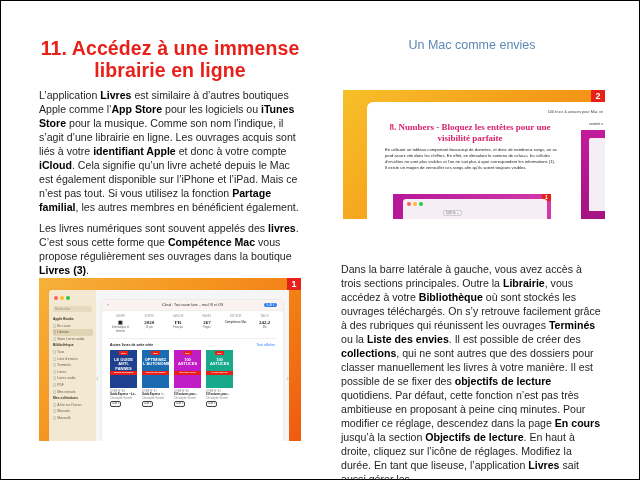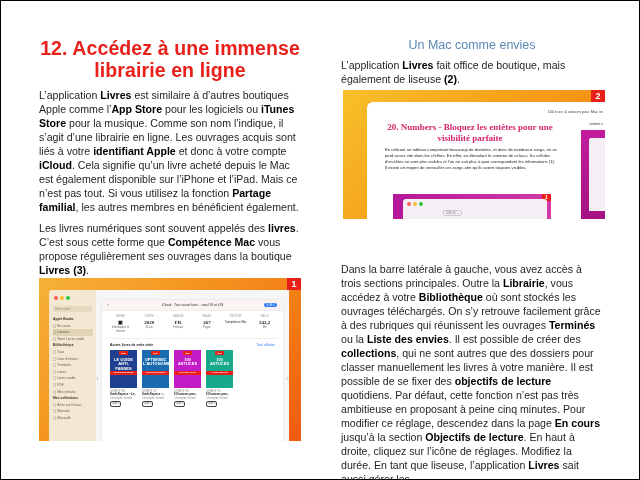--- a/index.html
+++ b/index.html
@@ -134,21 +134,21 @@
   }
   .fig2 .side-shot .win2 { position: absolute; left: 8px; top: 8px; right: 0; bottom: 20px; background: #f6eef5; border-radius: 2px 0 0 0; }
   .fig2 .side-label { position: absolute; right: 2px; top: 20px; font-size: 3.6px; color: #333; }
 </style>
 </head>
 <body>
 
 <div class="frame">
 
   <div class="col-left">
-    <h1 class="title">12. Accédez à une immense librairie en ligne</h1>
+    <h1 class="title">11. Accédez à une immense librairie en ligne</h1>
     <p class="body">L’application <b>Livres</b> est similaire à d’autres boutiques Apple comme l’<b>App Store</b> pour les logiciels ou <b>iTunes Store</b> pour la musique. Comme son nom l’indique, il s’agit d’une librairie en ligne. Les ouvrages acquis sont liés à votre <b>identifiant Apple</b> et donc à votre compte <b>iCloud</b>. Cela signifie qu’un livre acheté depuis le Mac est également disponible sur l’iPhone et l’iPad. Mais ce n’est pas tout. Si vous utilisez la fonction <b>Partage familial</b>, les autres membres en bénéficient également.</p>
     <p class="body">Les livres numériques sont souvent appelés des <b>livres</b>. C’est sous cette forme que <b>Compétence Mac</b> vous propose régulièrement ses ouvrages dans la boutique <b>Livres (3)</b>.</p>
   </div>
 
   <div class="fig1">
     <div class="badge">1</div>
     <div class="app-window">
       <div class="sidebar">
         <div class="dots">
           <span class="dot" style="background:#fe5f57"></span>
@@ -255,27 +255,26 @@
             </div>
         </div>
         <span class="arrow" style="left:0px">‹</span>
         <span class="arrow" style="right:0px">›</span>
       </div>
     </div>
   </div>
 
   <div class="col-right">
     <h2 class="subtitle">Un Mac comme envies</h2>
-    <p class="body" style="margin-top:5px">L’application <b>Livres</b> fait office de boutique, mais également de liseuse <b>(2)</b>.</p>
   </div>
 
   <div class="fig2">
     <div class="page">
       <div class="runhead">100 trucs &amp; astuces pour Mac ve</div>
-      <div class="h13">20. Numbers - Bloquez les entêtes pour une visibilité parfaite</div>
+      <div class="h13">8. Numbers - Bloquez les entêtes pour une visibilité parfaite</div>
       <div class="ptext">En utilisant un tableau comportant beaucoup de données, et donc de nombreux rangs, on se perd assez vite dans les chiffres. En effet, en déroulant le contenu de celui-ci, les cellules d’en-têtes ne sont plus visibles et l’on ne sait plus à quoi correspondent les informations (1). Il existe un moyen de verrouiller ces rangs afin qu’ils soient toujours visibles.</div>
       <div class="shot">
         <div class="badge" style="width:9px;height:7px;line-height:7px;font-size:5px">1</div>
         <div class="win">
           <div class="dots" style="left:4px;top:3px">
             <span class="dot" style="background:#fe5f57"></span>
             <span class="dot" style="background:#febc2e"></span>
             <span class="dot" style="background:#28c840"></span>
           </div>
           <span class="zoomtxt" style="top:11px;left:40px">125 % ⌄</span>

